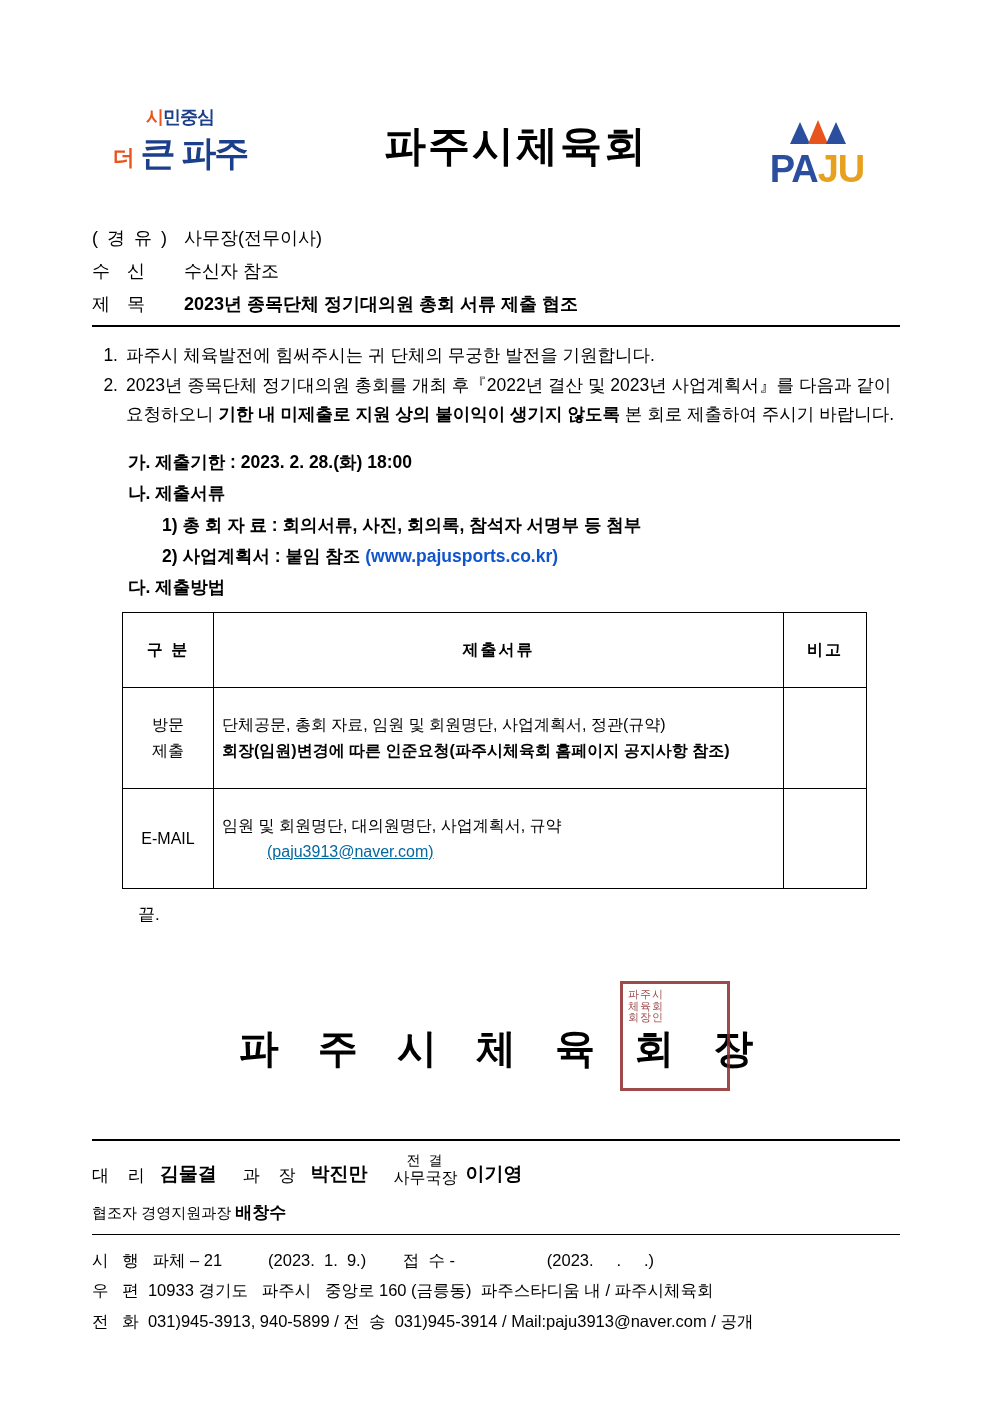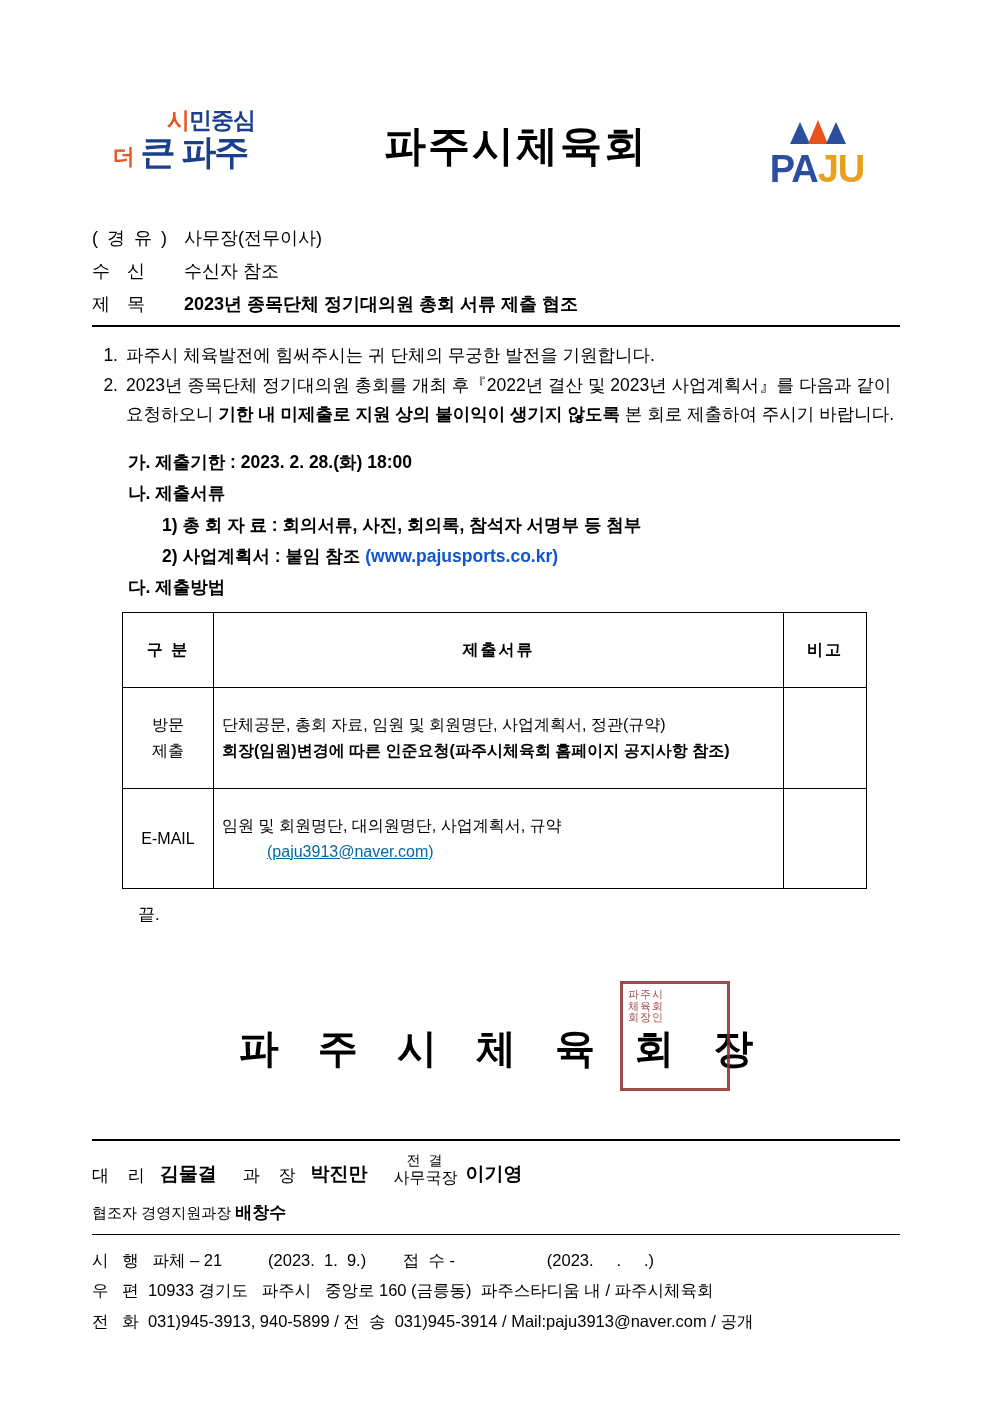--- a/index.html
+++ b/index.html
@@ -31,33 +31,32 @@
   }
   .logo-left {
     position: absolute;
     left: 105px;
     top: 8px;
     width: 150px;
     text-align: center;
     line-height: 1.05;
   }
   .logo-left .l1 {
-    font-size: 23px;
+    font-size: 18px;
     font-weight: bold;
     color: #1b3f8b;
     letter-spacing: -1px;
-    text-align: right;
   }
   .logo-left .l1 .accent { color: #e8541e; }
   .logo-left .l2 {
     font-size: 35px;
     font-weight: bold;
     color: #1b3f8b;
     letter-spacing: -2px;
-    margin-top: 2px;
+    margin-top: 8px;
   }
   .logo-left .l2 .small {
     font-size: 22px;
     color: #e8541e;
   }
   .doc-title {
     position: absolute;
     left: 0;
     right: 0;
     top: 18px;

